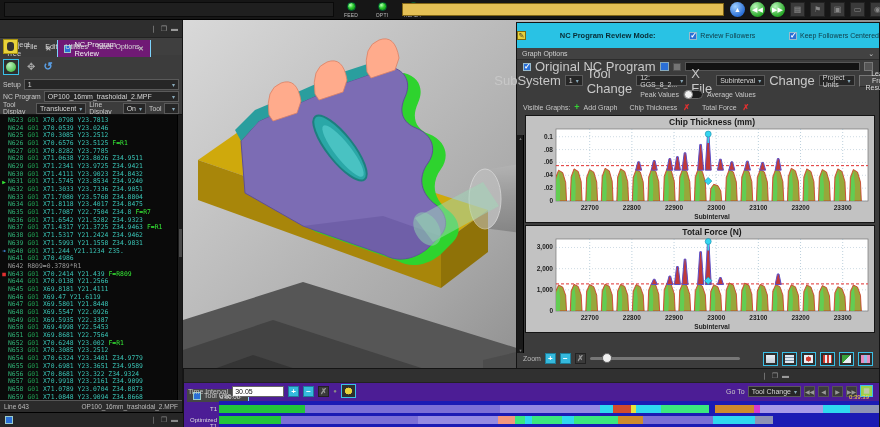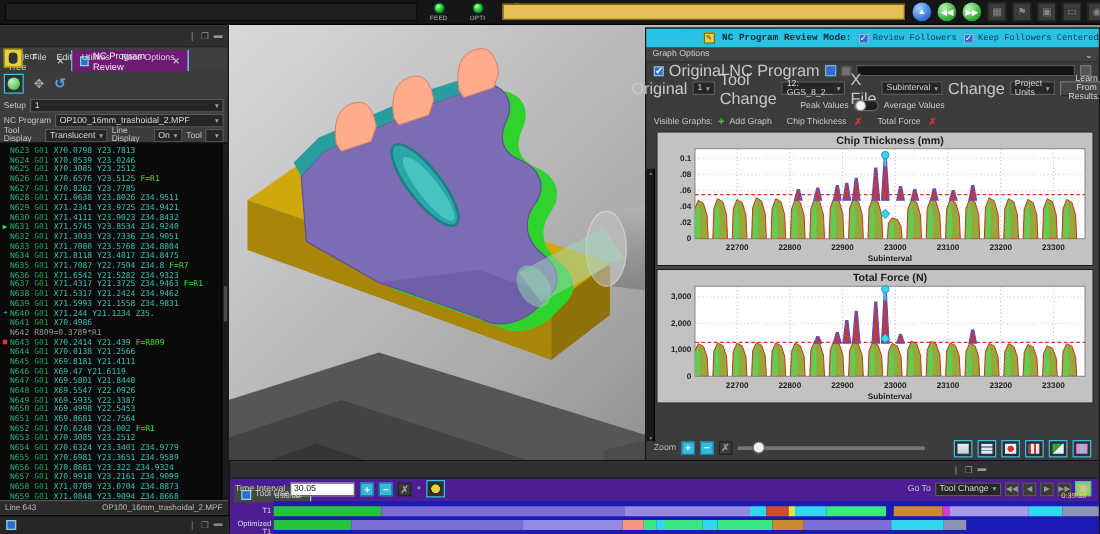--- a/index.html
+++ b/index.html
@@ -61,21 +61,21 @@
   .ncline .feed { color:#35e835; margin-left:4px; }
   .ncline.gray .ln, .ncline.gray .code { color:#9a9a9a; }
   #nc-scroll { position:absolute; right:0; top:0; width:5px; height:100%; background:#1c1c1c; border-left:1px solid #000; }
   #nc-scroll .thumb { position:absolute; left:1px; top:40%; width:3px; height:28px; background:#4a4a4a; }
   #lp-status { display:flex; justify-content:space-between; align-items:center; height:12px; background:#2b2b2b; border-top:1px solid #555; font-size:6.5px; color:#bbb; padding:0 4px; }
   #lp-bottomstrip { position:absolute; left:0; top:412px; width:183px; height:15px; background:#262626; border-top:1px solid #000; z-index:40; display:flex; align-items:center; justify-content:space-between; padding:0 5px; }
   #lp-bottomstrip .glyphs { color:#888; font-size:7px; display:flex; gap:4px; }
 
   
   #graphspanel { position:absolute; left:516px; top:22px; width:364px; height:348px; z-index:30; background:#3c3c3c; border:1px solid #141414; }
-  #gp-banner { height:15px; background:#29c2e4; display:flex; align-items:center; justify-content:flex-end; gap:6px; font-size:7.5px; color:#082b33;font-family:Liberation Mono, monospace; }
+  #gp-banner { height:25px; background:#29c2e4; display:flex; align-items:center; justify-content:space-between; gap:6px; font-size:7.5px; color:#082b33; }
   #gp-banner b { font-weight:bold; }
   #gp-banner .pencil { width:9px; height:9px; background:#e8d23a; border:1px solid #7a6a10; color:#333; font-size:7px; line-height:8px; text-align:center; }
   #gp-banner label { display:flex; gap:3px; align-items:center; font-size:7px; color:#103a44; }
   #gp-opts-hdr { height:12px; display:flex; align-items:center; justify-content:space-between; padding:0 5px; font-size:7px; color:#cfcfcf; background:#424242; border-bottom:1px solid #2c2c2c; }
   .gp-row { display:flex; align-items:center; gap:4px; height:13px; padding:0 6px; }
   .gp-row .ic-grid { width:9px; height:9px; background:#2a6fd6; border:1px solid #8ab; flex:none; }
   .gp-row .longfield { flex:1; height:9px; }
   .gp-row .ic-browse { width:9px; height:9px; background:#555; border:1px solid #777; flex:none; }
   #gp-selects { justify-content:center; height:15px; }
   .btn { background:#454545; border:1px solid #777; border-bottom-color:#2a2a2a; border-right-color:#2a2a2a; color:#ddd; font-size:7px; height:12px; padding:0 6px; display:inline-flex; align-items:center; }
@@ -346,21 +346,21 @@
     </div>
     <div class="gp-row">
       <span class="cb checked"></span>
       <span class="fieldlbl">Original NC Program</span>
       <span class="ic-grid"></span>
       <span class="cb dim"></span>
       <div class="txtinput longfield"></div>
       <span class="ic-browse"></span>
     </div>
     <div class="gp-row" id="gp-selects">
-      <span class="fieldlbl">Original</span>
+      <span class="fieldlbl">SubSystem</span>
       <div class="dd">
           <span>1</span>
           <span class="car">▾</span>
         </div>
       <span class="fieldlbl">Tool Change</span>
       <div class="dd" style="width:70px">
           <span>12: GGS_8_2...</span>
           <span class="car">▾</span>
         </div>
       <span class="fieldlbl">X File</span>

